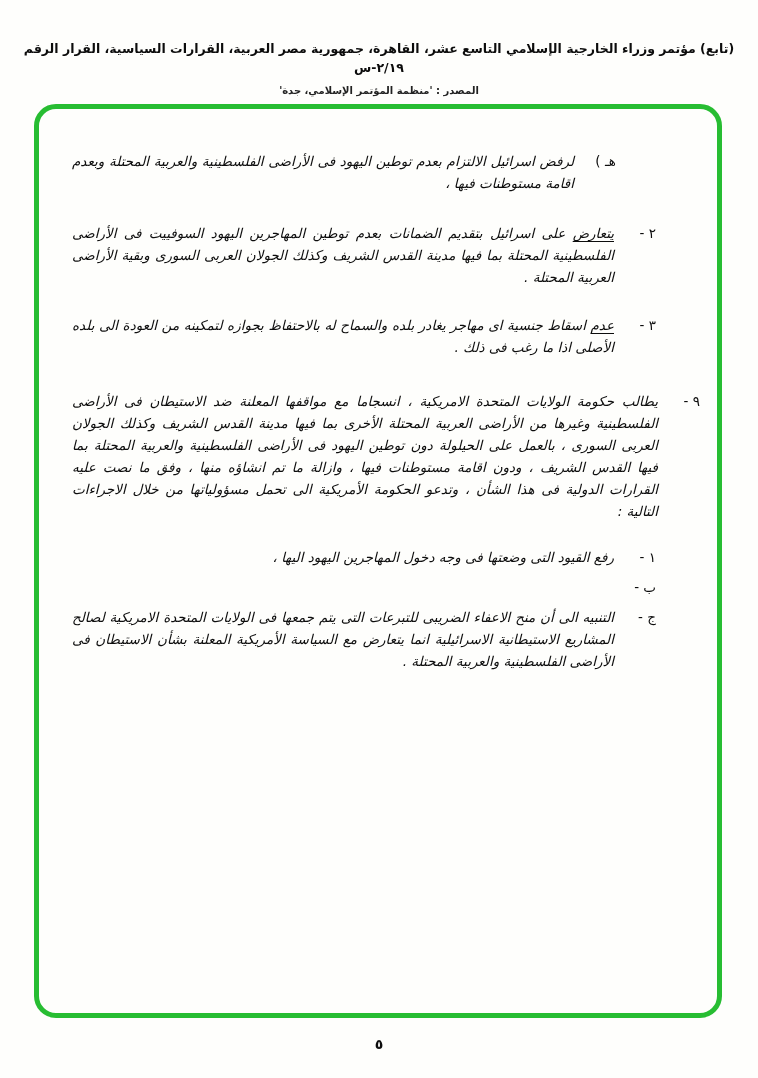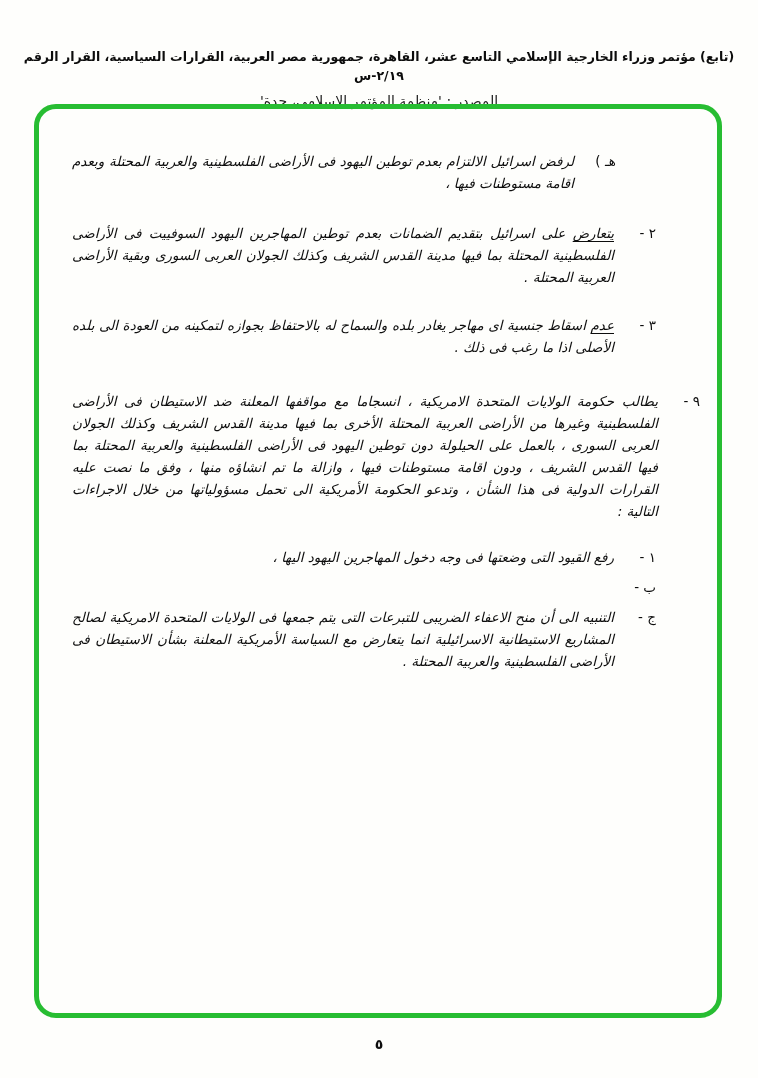--- a/index.html
+++ b/index.html
@@ -16,33 +16,32 @@
     overflow: hidden;
     color: #111111;
   }
   .header {
     position: absolute;
     top: 40px;
     left: 16px;
     right: 16px;
     direction: rtl;
     text-align: center;
-    margin-top: 8px;
   }
   .header-title {
     font-size: 12.5px;
     font-weight: bold;
     letter-spacing: 0.2px;
     line-height: 1.5;
     color: #0c0c0c;
   }
   .header-source {
     margin-top: 7px;
-    font-size: 14px;
-    font-weight: normal;
+    font-size: 10px;
+    font-weight: bold;
     color: #222222;
   }
   .frame {
     position: absolute;
     top: 104px;
     left: 34px;
     width: 688px;
     height: 914px;
     border: 5px solid var(--frame-color, #27bd32);
     border-radius: 22px;

